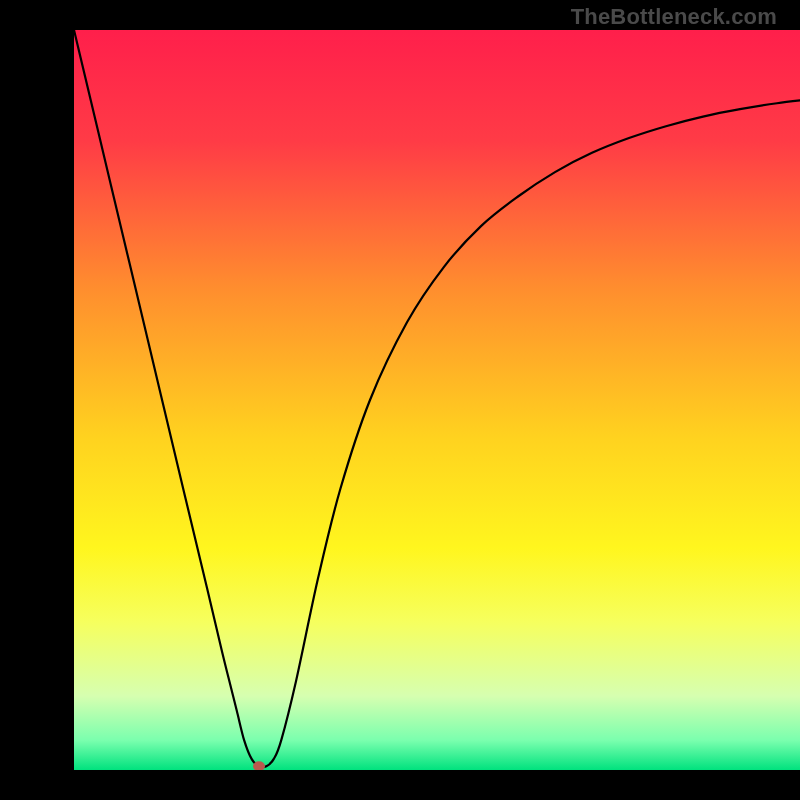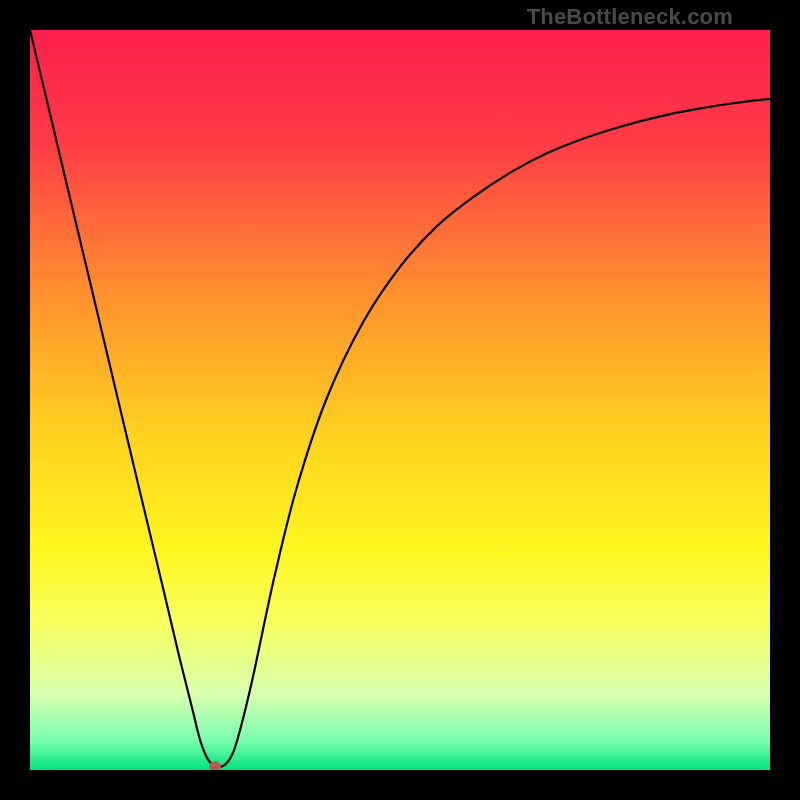--- a/index.html
+++ b/index.html
@@ -9,20 +9,21 @@
     height: 800px;
     overflow: hidden;
     background: #000;
     font-family: Arial, Helvetica, sans-serif;
   }
   .frame {
     position: relative;
     width: 745px;
     height: 800px;
     background: #000;
+    margin-left: 44px;
   }
   .plot {
     position: absolute;
     left: 30px;
     top: 30px;
     width: 740px;
     height: 740px;
     overflow: hidden;
   }
   .watermark {

